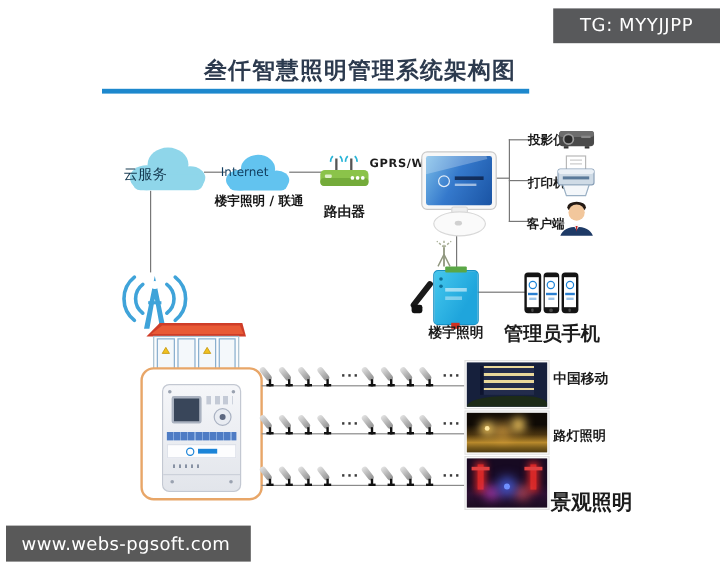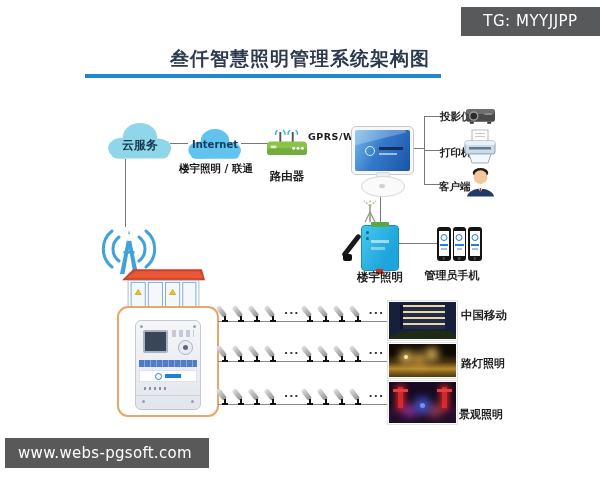--- a/index.html
+++ b/index.html
@@ -17,21 +17,21 @@
   
   #badge{position:absolute;left:461px;top:7px;width:139px;height:29px;background:#58595b;
          color:#fff;font-size:15px;line-height:29px;text-align:center;letter-spacing:.5px;}
   #title{position:absolute;left:60px;top:46px;width:480px;text-align:center;
          font-size:19px;font-weight:bold;color:#2c3a4e;letter-spacing:1px;}
   #underline{position:absolute;left:85px;top:74px;width:356px;height:4px;background:#1d88cd;}
 
   
   .cloud{position:absolute;}
   .cloud svg{position:absolute;left:0;top:0;width:100%;height:100%;}
-  .cloud .cl-label{position:absolute;left:0;right:0;text-align:center;font-weight:bold;}
+  .cloud .cl-label{position:absolute;left:0;right:0;font-weight:normal;}
   #cloud-service{left:103px;top:118px;width:74px;height:47px;}
   #cloud-service .cl-label{top:19px;font-size:12px;color:#14384f;}
   #cloud-internet{left:184px;top:122px;width:62px;height:45px;}
   #cloud-internet .cl-label{top:17px;font-size:10px;color:#103c5e;}
   #network-caption{position:absolute;left:170px;top:161px;width:92px;text-align:center;
          font-size:10.5px;font-weight:bold;color:#151515;line-height:1.35;}
 
   
   #router{left:265px;top:127px;width:44px;height:33px;}
   #router-label{left:257px;top:169px;width:60px;text-align:center;font-size:11.5px;}
@@ -76,21 +76,21 @@
 
   
   #phones{left:437px;top:227px;display:flex;gap:2px;}
   .phone{width:13.5px;height:34px;background:#141414;border-radius:3px;position:relative;}
   .phone .scr{position:absolute;left:1.5px;right:1.5px;top:4px;bottom:5px;background:#fff;}
   .phone .plogo{position:absolute;left:50%;top:7px;transform:translateX(-50%);width:7px;height:7px;
       border:1.5px solid #1b84d8;border-radius:50%;box-sizing:border-box;}
   .phone .ptext{position:absolute;left:2.5px;right:2.5px;top:17px;height:2px;background:#2a7fd0;}
   .phone .ptext2{position:absolute;left:4px;right:4px;top:21px;height:1.5px;background:#9cc4e8;}
   .phone .home{position:absolute;left:50%;bottom:1.2px;transform:translateX(-50%);width:2.6px;height:2.6px;border-radius:50%;background:#4a4a4a;}
-  #phones-label{left:420px;top:268px;width:64px;text-align:center;font-size:11px;}
+  #phones-label{left:420px;top:268px;width:64px;text-align:center;font-size:16px;}
 
   
   #tower{left:99px;top:220px;width:60px;height:59px;}
   #cabinet{left:121px;top:267px;width:85px;height:51px;}
   #orange-box{left:117px;top:306px;width:102px;height:111px;border:2px solid #e8a668;
       border-radius:11px;background:#fff;box-sizing:border-box;}
   #controller{left:135px;top:320px;width:66px;height:90px;background:linear-gradient(#f5f6f9,#e2e5eb);
       border:1px solid #c3c8d2;border-radius:6px;box-sizing:border-box;}
   #controller .lcd{position:absolute;left:7px;top:9px;width:25px;height:23px;background:#39465a;
       border:2px solid #aab2c0;border-radius:2px;box-sizing:border-box;}
@@ -139,21 +139,21 @@
   #photo-landscape .pin{background:linear-gradient(180deg,#170a22 0 50%,#2c1134 72%,#1c0d22 100%);}
   #photo-landscape .pole{position:absolute;top:12%;width:8%;height:52%;background:#d62828;
       box-shadow:0 0 6px 2px rgba(230,40,40,.85);}
   #photo-landscape .pole:before{content:"";position:absolute;left:-90%;top:12%;width:280%;height:3px;background:#e04040;}
   #photo-landscape .pl{left:13%;}
   #photo-landscape .pr{right:13%;}
   #photo-landscape .blue{position:absolute;left:47%;top:50%;width:5px;height:5px;border-radius:50%;background:#7090ff;
       box-shadow:0 0 10px 5px rgba(80,110,255,.85),-13px 5px 8px 4px rgba(210,70,210,.6),13px 5px 8px 4px rgba(235,90,90,.6);}
   #building-label{left:461px;top:308px;font-size:11.5px;}
   #street-label{left:461px;top:356px;font-size:11px;}
-  #landscape-label{left:459px;top:407px;font-size:11px;}
+  #landscape-label{left:459px;top:407px;font-size:17px;}
 
   
   #watermark{position:absolute;left:5px;top:438px;width:204px;height:30px;background:#595959;
       color:#fff;font-size:15px;line-height:30px;padding-left:13px;box-sizing:border-box;letter-spacing:.3px;}
 </style>
 </head>
 <body>
 
 <div id="badge">TG: MYYJJPP</div>
 <div id="title">叁仟智慧照明管理系统架构图</div>

